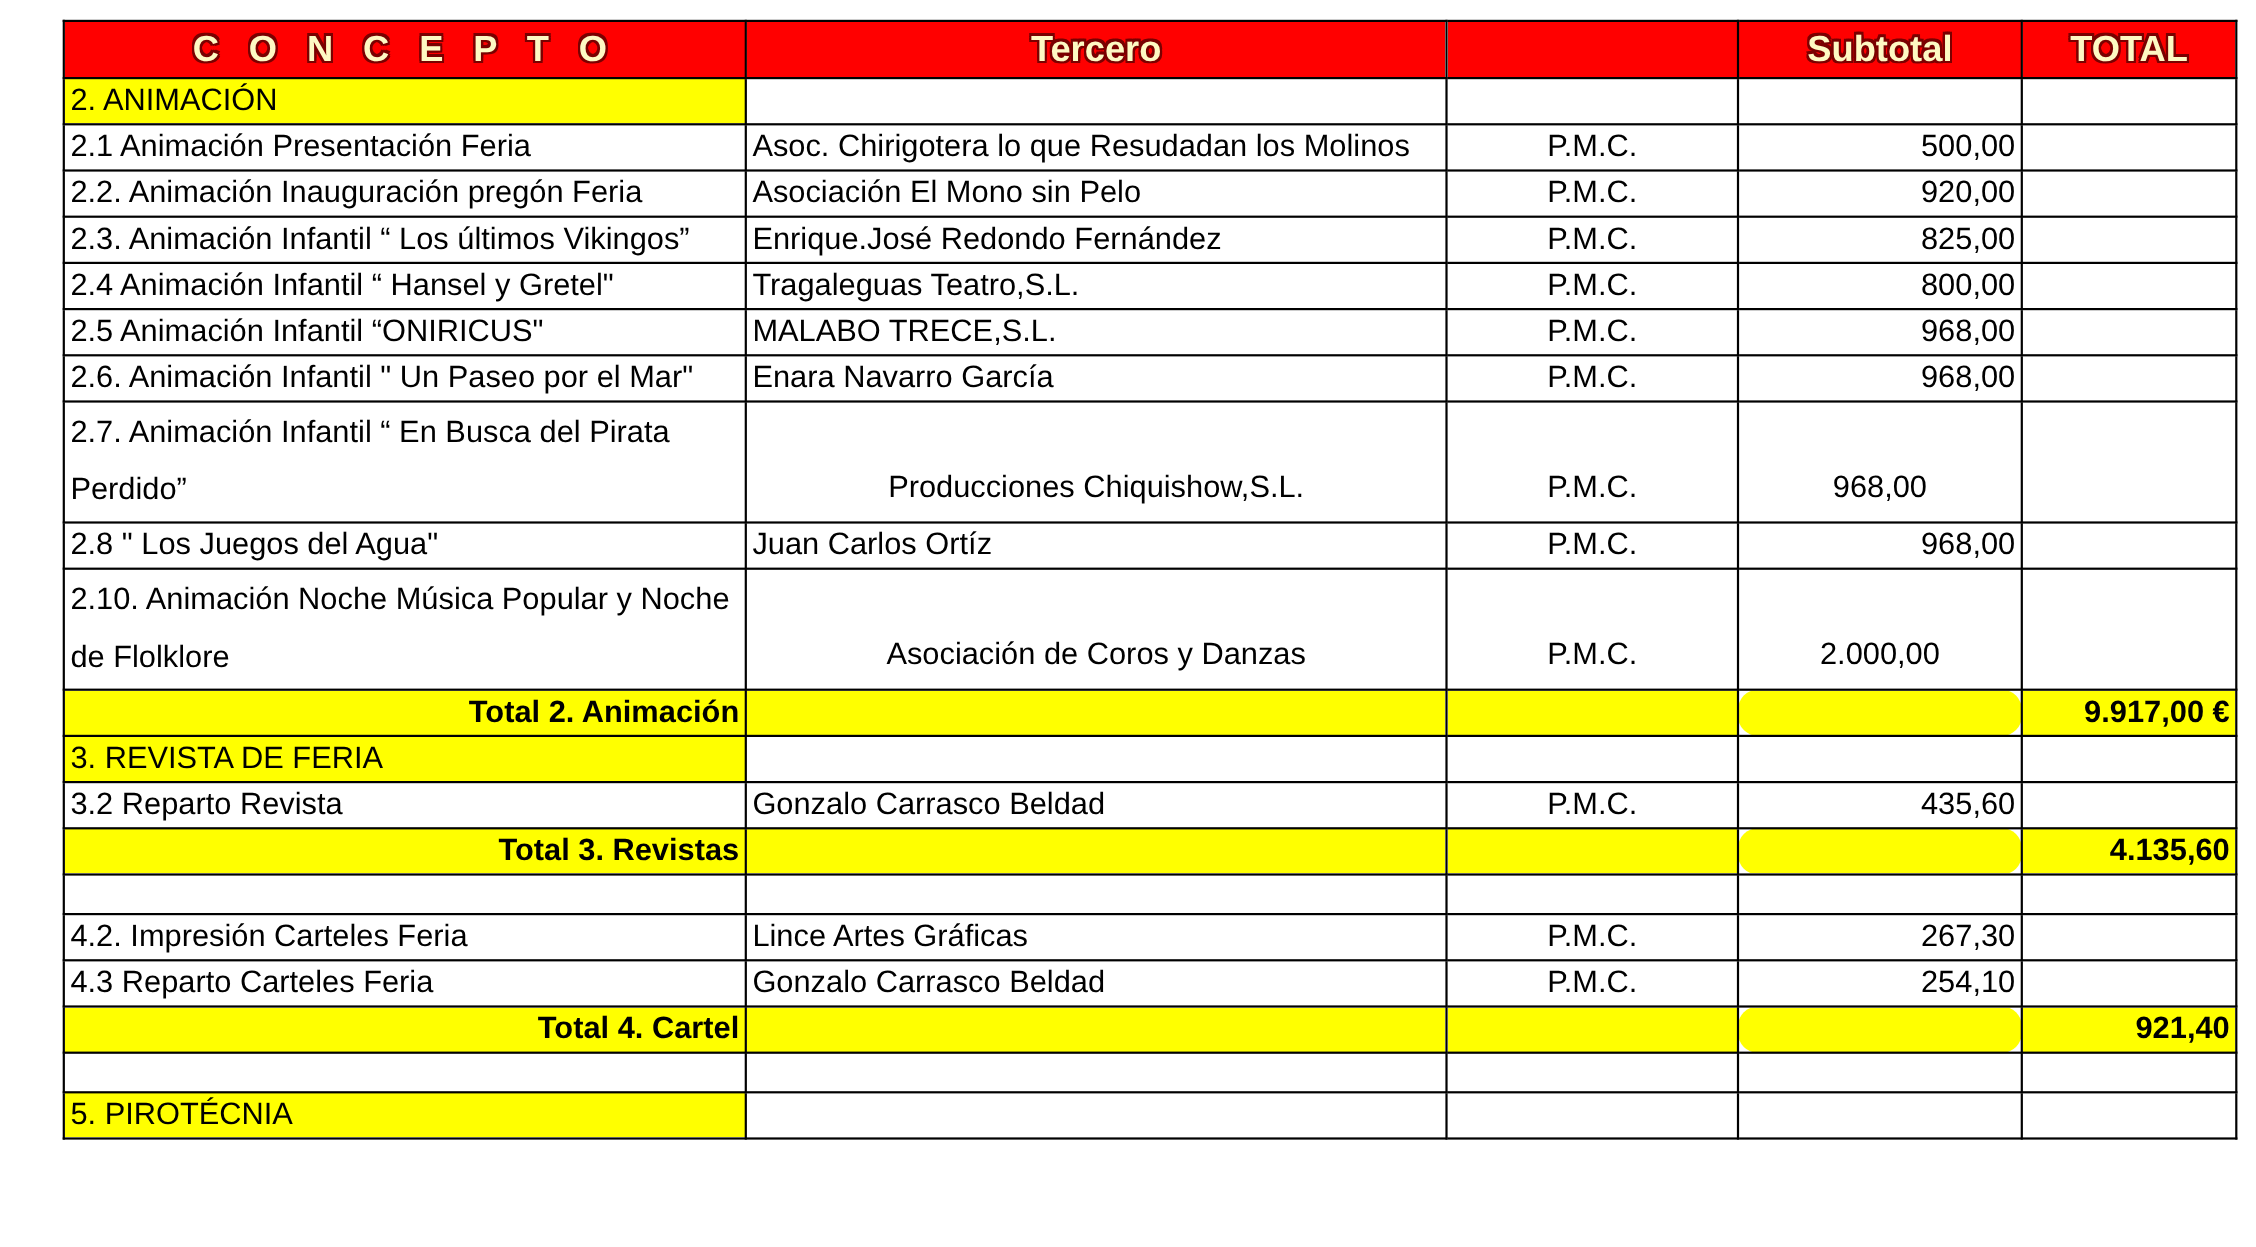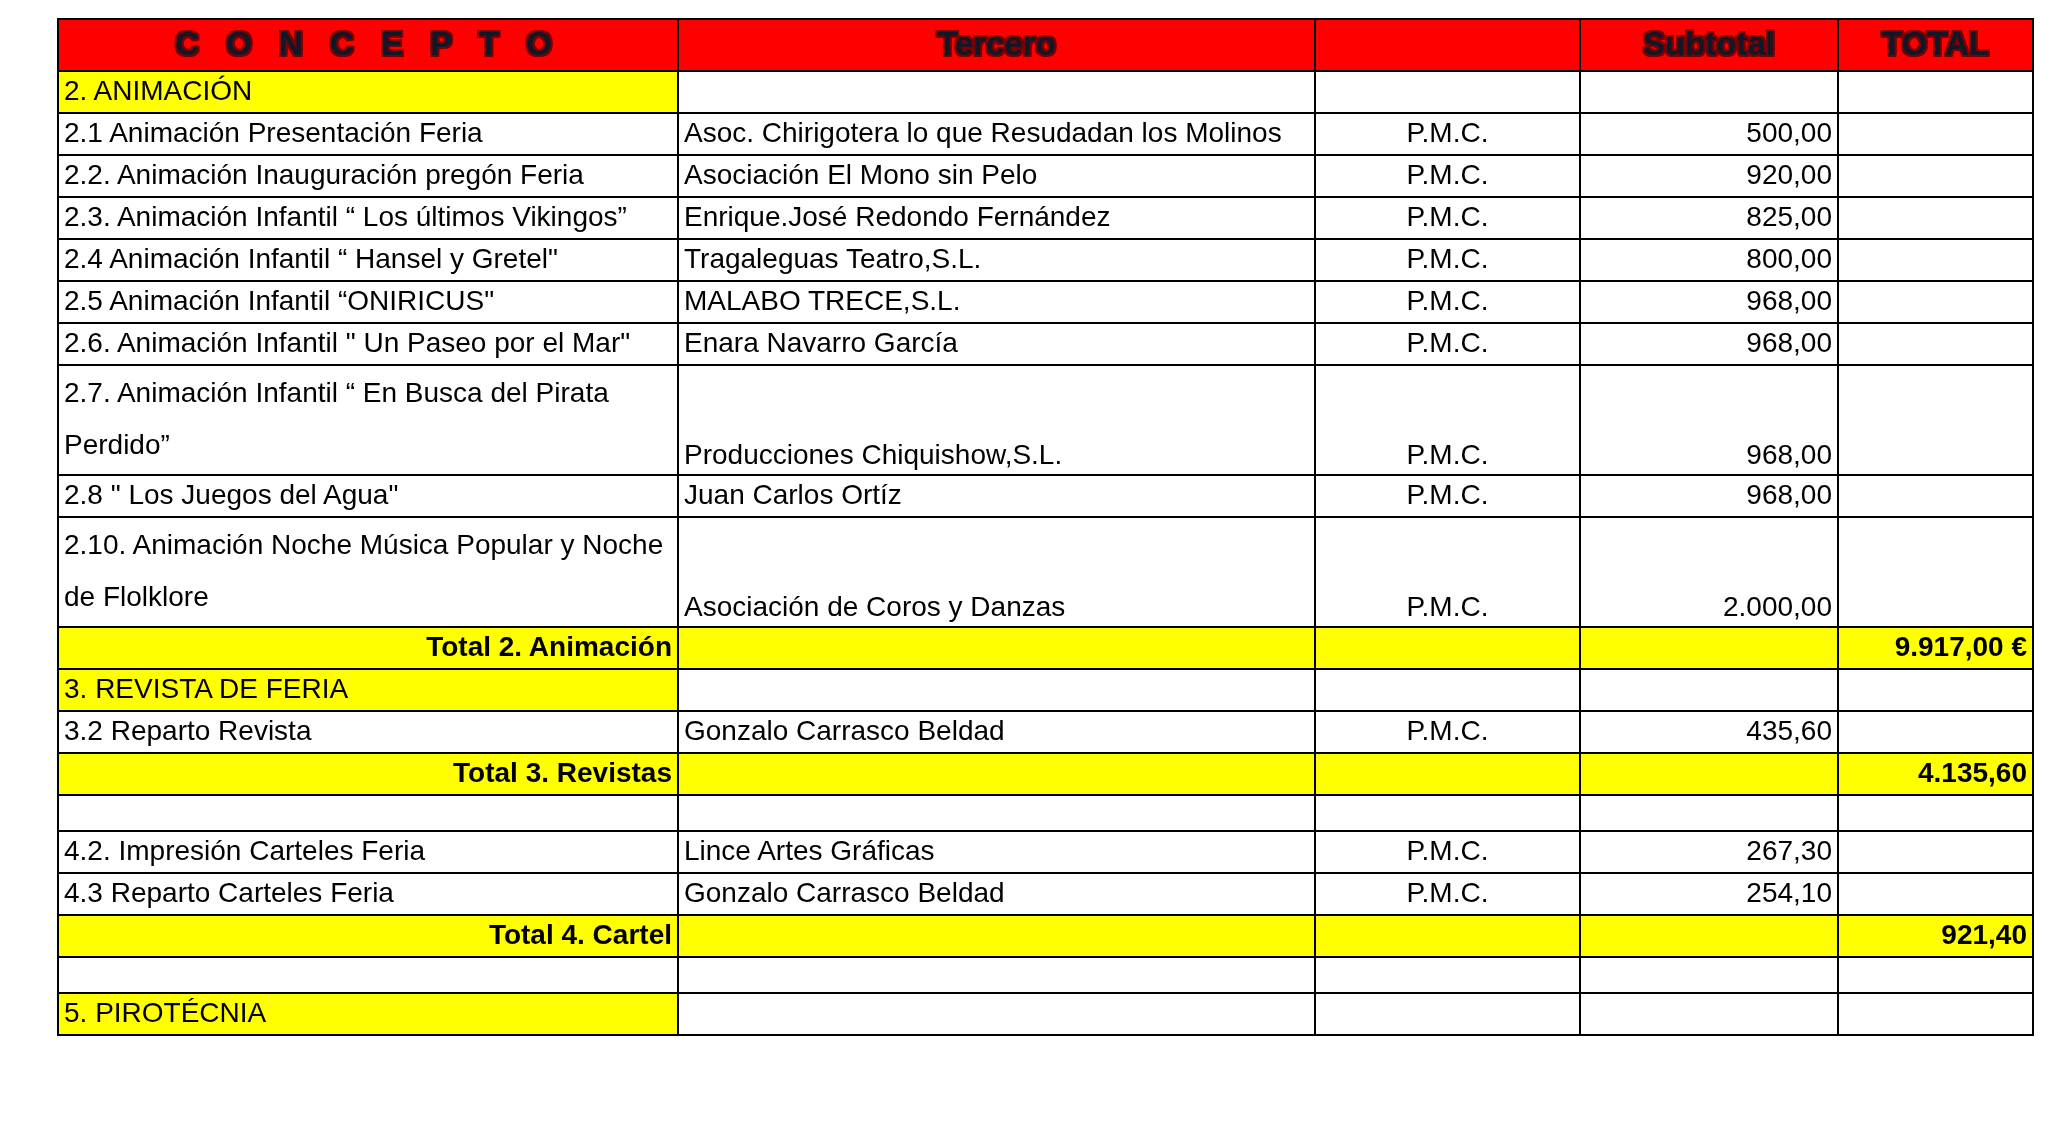--- a/index.html
+++ b/index.html
@@ -40,51 +40,52 @@
     vertical-align: top;
     white-space: nowrap;
     overflow: hidden;
     height: 36px;
     box-sizing: border-box;
   }
 
   
   tr.head td {
     background: #FF0000;
-    color: #0f172a;
+    color: #fef9c3;
     font-weight: bold;
     text-align: center;
     font-size: 33px;
     line-height: 44px;
     height: 52px;
     padding-top: 2px;
     text-shadow:
        2px 0 0 #7a0000, -2px 0 0 #7a0000,
        0 2px 0 #7a0000, 0 -2px 0 #7a0000,
        2px 2px 0 #7a0000, -2px -2px 0 #7a0000,
        2px -2px 0 #7a0000, -2px 2px 0 #7a0000;
   }
   tr.head td.h-concepto { letter-spacing: 9px; }
 
   
   td.yellow { background: #FFFF00; }
   tr.section td.sec-label { font-weight: normal; }
   tr.totalrow td.tot-label { text-align: right; font-weight: bold; }
   tr.totalrow td.tot-value { text-align: right; font-weight: bold; }
 
-  td.num { text-align: right; }
+  td.num { text-align: right; border-radius: 18px; }
   td.pago { text-align: center; }
 
   
   tr.tall td { height: 74px; }
   tr.tall td.wrap { white-space: normal; line-height: 52px; }
   tr.tall td.bottomalign {
     vertical-align: bottom;
-    padding-bottom: 2px;
+    padding-bottom: 14px;
     line-height: 34px;
+    text-align: center;
   }
   tr.blank td { height: 36px; }
 </style>
 </head>
 <body>
 
 <div id="sheet">
   <table class="budget">
     <colgroup>
       <col class="c-concepto">

